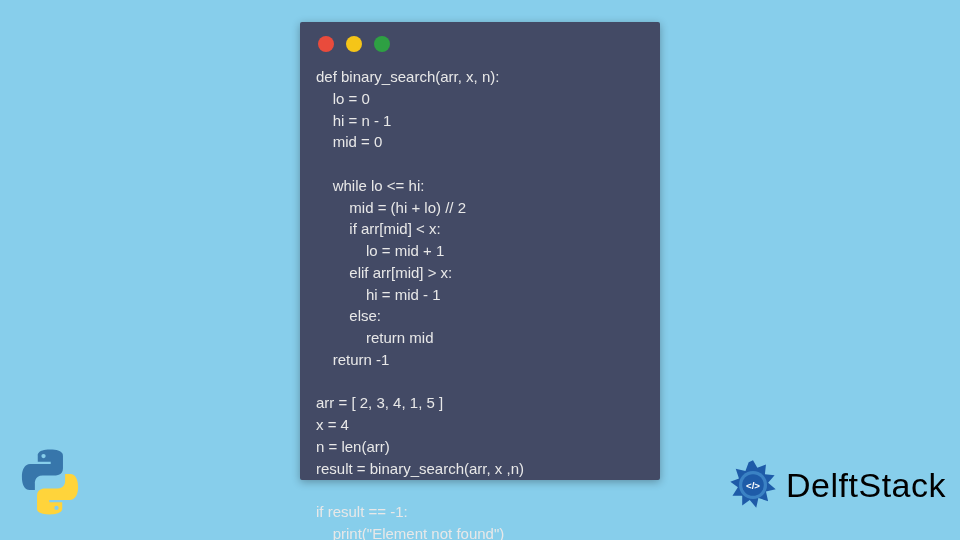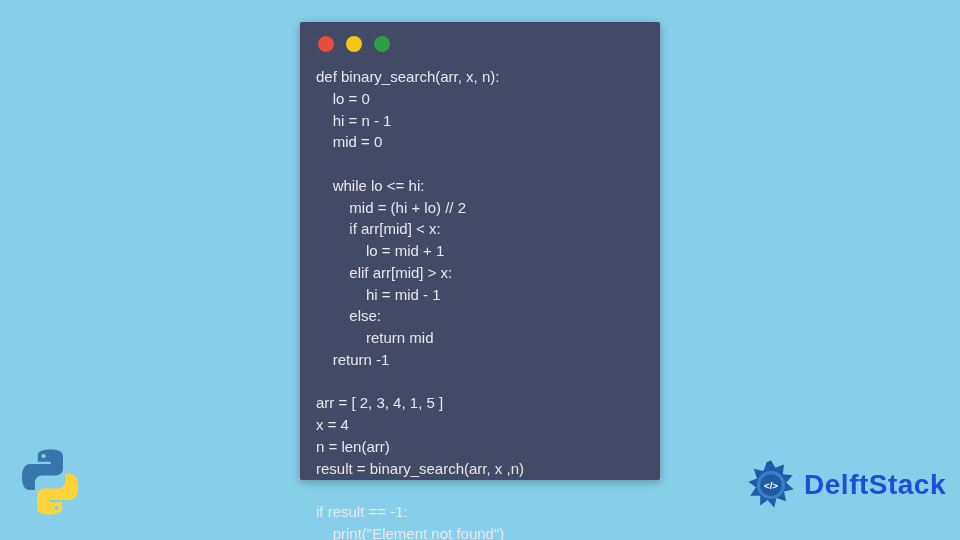--- a/index.html
+++ b/index.html
@@ -52,23 +52,23 @@
   }
   .delft-logo {
     position: absolute;
     right: 14px;
     bottom: 28px;
     display: flex;
     align-items: center;
     gap: 6px;
   }
   .delft-text {
-    color: #1d4ed8;
-    font-size: 28px;
-    font-weight: 700;
+    color: #000000;
+    font-size: 34px;
+    font-weight: 400;
     letter-spacing: 0.5px;
   }
   .delft-badge {
     width: 54px;
     height: 54px;
   }
 </style>
 </head>
 <body>
 

